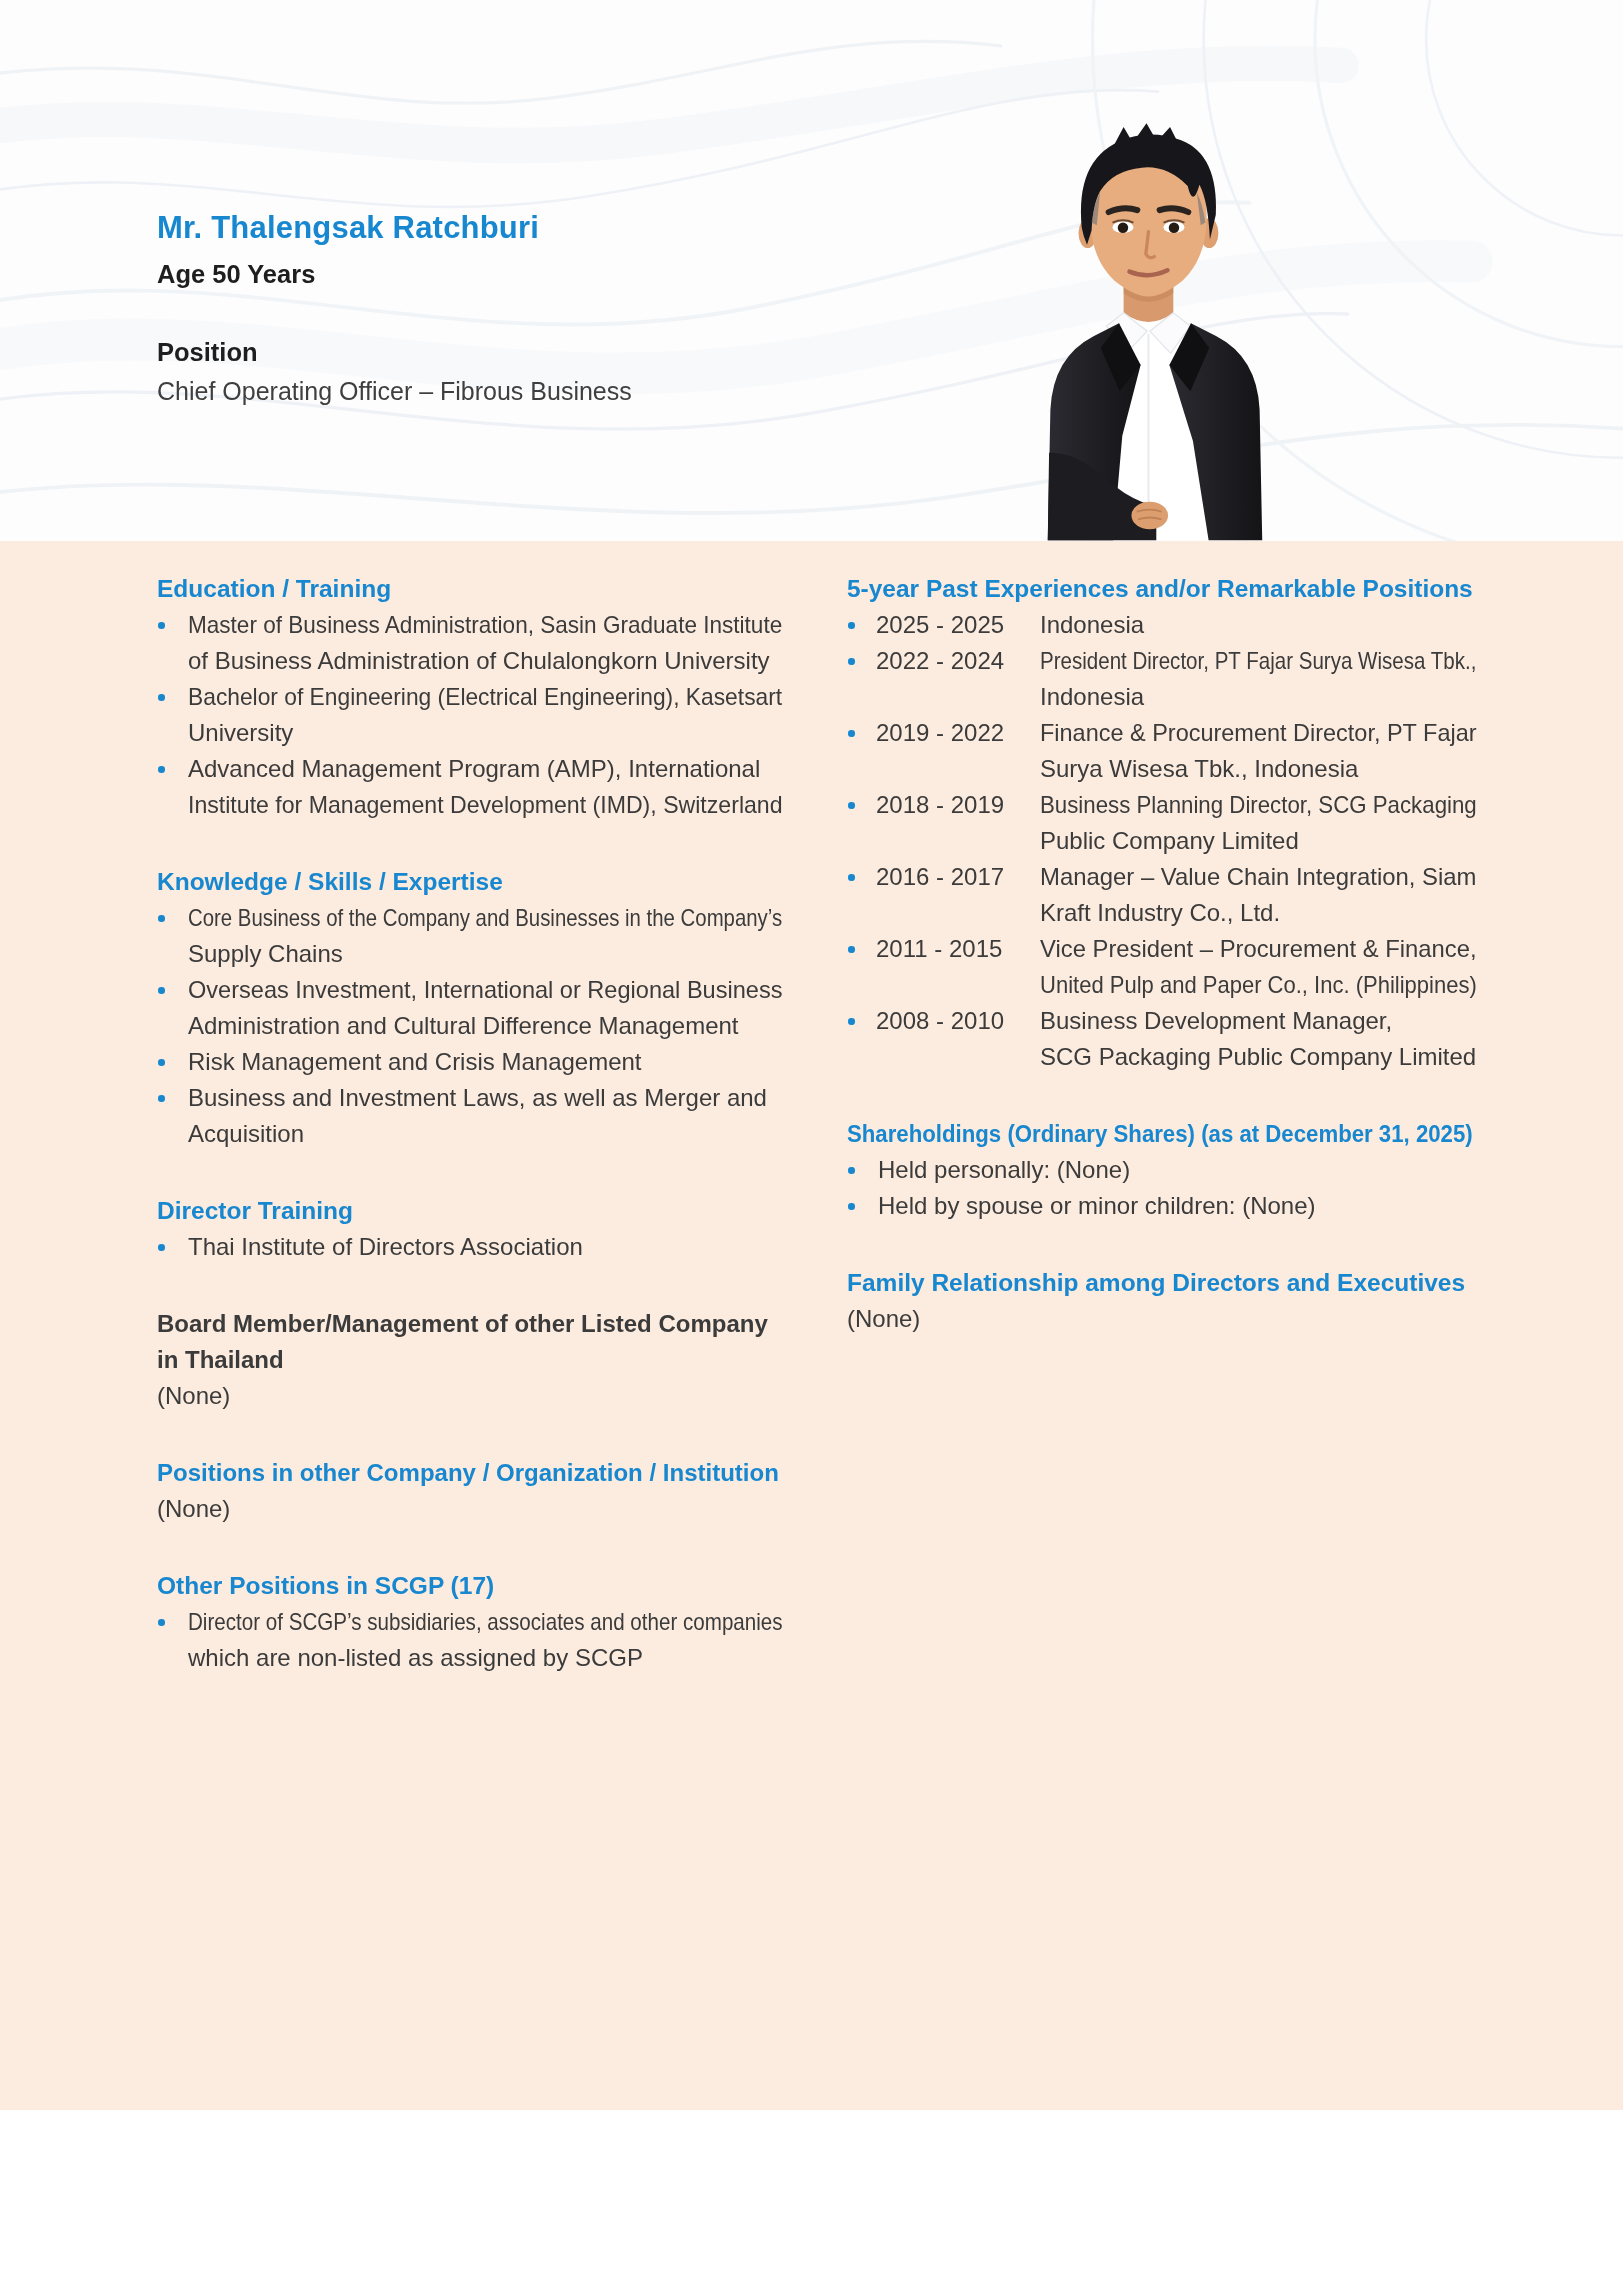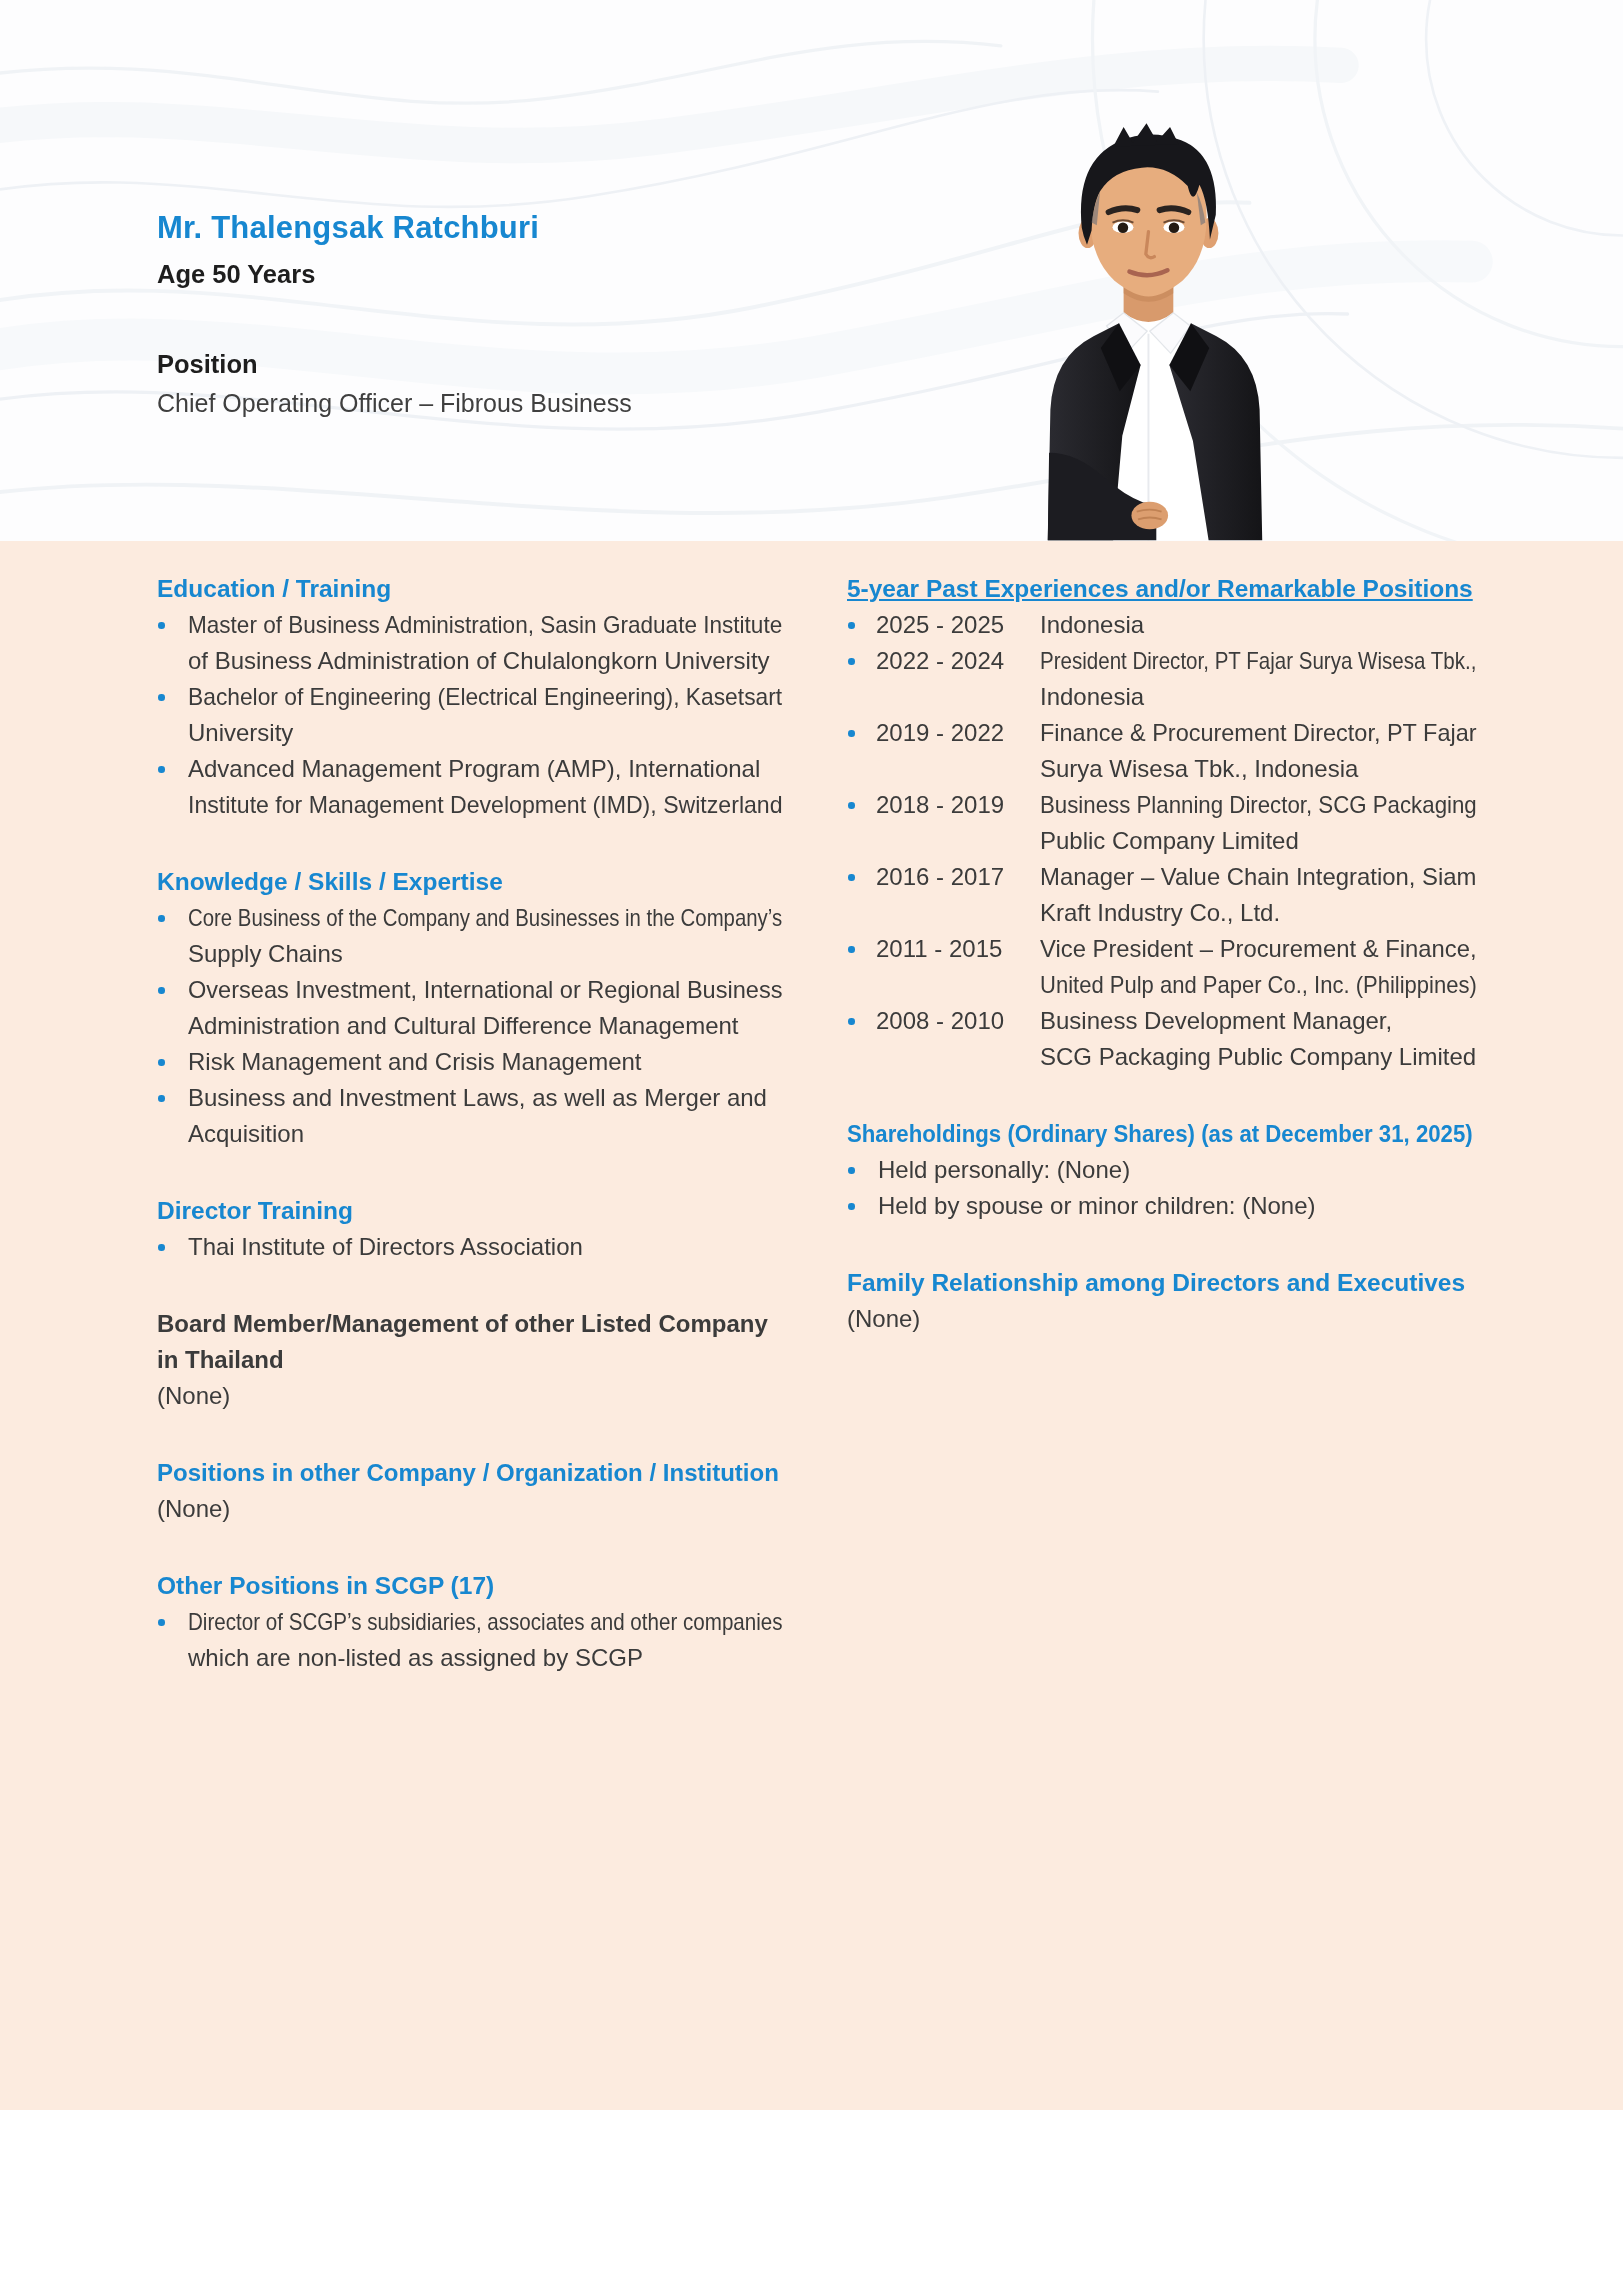--- a/index.html
+++ b/index.html
@@ -16,21 +16,21 @@
     font-family:"Liberation Sans", sans-serif;
     -webkit-font-smoothing:antialiased;
   }
   
   .hero{position:absolute;left:0;top:0;width:1623px;height:541px;overflow:hidden;background:#fdfdfe;}
   .waves{position:absolute;left:0;top:0;width:1623px;height:541px;}
   .portrait{position:absolute;left:985px;top:82px;width:340px;height:459px;}
   .hero-text{position:absolute;left:157px;top:209px;width:785px;}
   .name{margin:0;font-size:31px;line-height:37px;font-weight:700;color:var(--accent-blue);letter-spacing:0.2px;}
   .age{margin-top:13px;font-size:25.5px;line-height:30px;font-weight:700;color:var(--heading-dark);}
-  .pos-label{margin-top:60px;font-size:25.5px;line-height:30px;font-weight:700;color:var(--heading-dark);}
+  .pos-label{margin-top:48px;font-size:25.5px;line-height:30px;font-weight:700;color:var(--heading-dark);}
   .pos-value{margin-top:9.2px;font-size:25px;line-height:30px;font-weight:400;color:#3f3f3f;}
   
   .content{
     position:absolute;left:0;top:541px;width:1623px;height:1569px;
     background:var(--peach-bg);
     display:flex;align-items:flex-start;padding-top:30px;
   }
   .col{flex:0 0 auto;}
   .col-left{margin-left:157px;width:623px;}
   .col-right{margin-left:67px;width:627px;}
@@ -238,21 +238,21 @@
             </span>
           </li>
         </ul>
       </div>
 
     </div>
 
     <div class="col col-right">
 
       <div class="sec">
-        <h2 class="h fit" style="transform: scaleX(0.998957); text-decoration: underline;">5-year Past Experiences and/or Remarkable Positions</h2>
+        <h2 class="h fit" style="transform: scaleX(0.998957);">5-year Past Experiences and/or Remarkable Positions</h2>
 
         <div class="exp-row">
           <span class="b"></span>
           <span class="years fit">2025 - 2025</span>
           <span class="lines">
             <span class="line fit">Indonesia</span>
           </span>
         </div>
         <div class="exp-row">
           <span class="b"></span>

